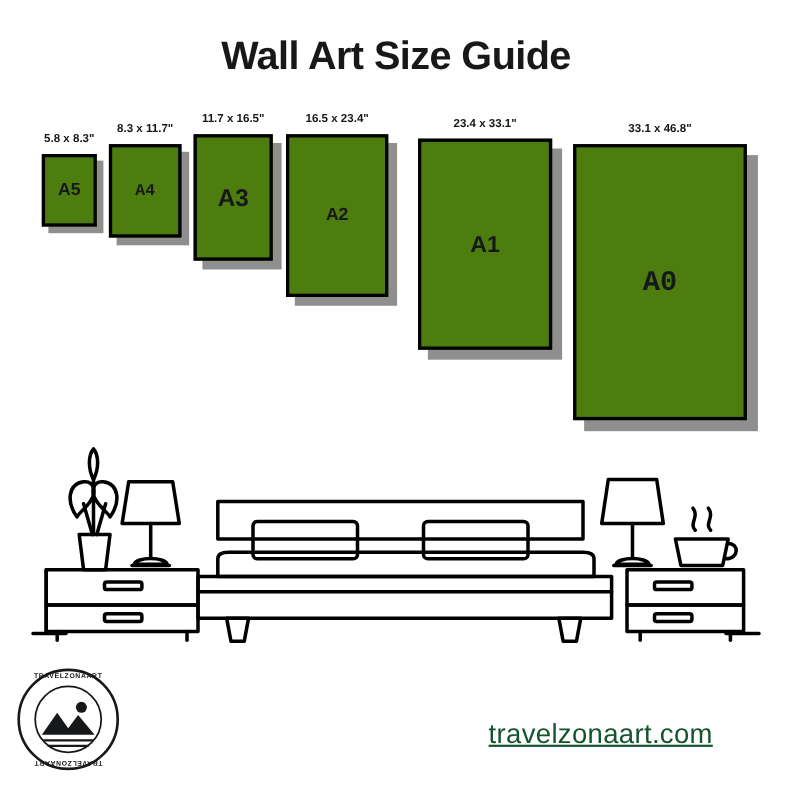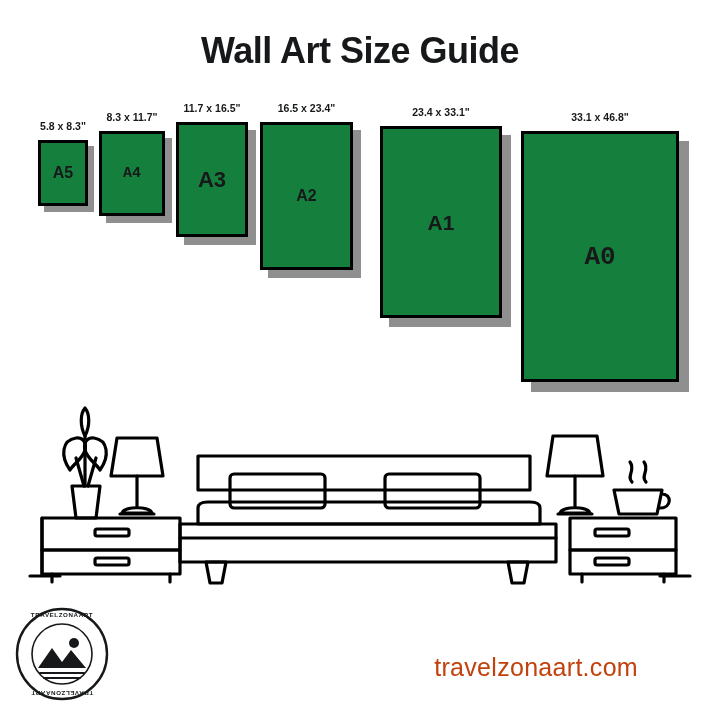--- a/index.html
+++ b/index.html
@@ -46,44 +46,45 @@
     background: #8f8f8f;
     left: 8px; top: 8px;
     width: 100%; height: 100%;
     z-index: 0;
   }
 
   .frame-box {
     position: absolute;
     left: 0; top: 0;
     width: 100%; height: 100%;
-    background: #15803d;
+    background: #4d7c0f;
     border: 3px solid #000000;
     z-index: 1;
     display: flex;
     align-items: center;
     justify-content: center;
   }
 
   .frame-name {
     font-weight: bold;
     color: #16181a;
     line-height: 1;
   }
 
   
   #scene { position: absolute; left: 0; top: 378px; width: 720px; height: 230px; }
 
   
   #footer-url {
     position: absolute;
-    right: 34px; bottom: 38px;
+    right: 24px; bottom: 38px;
     font-size: 25px;
     letter-spacing: 0.3px;
-    color: #c2410c;
+    color: #14532d;
+    text-decoration: underline;
   }
 
   #logo {
     position: absolute;
     left: 14px; bottom: 18px;
     width: 96px; height: 96px;
   }
   #logo .logo-text-top,
   #logo .logo-text-bottom {
     position: absolute;

